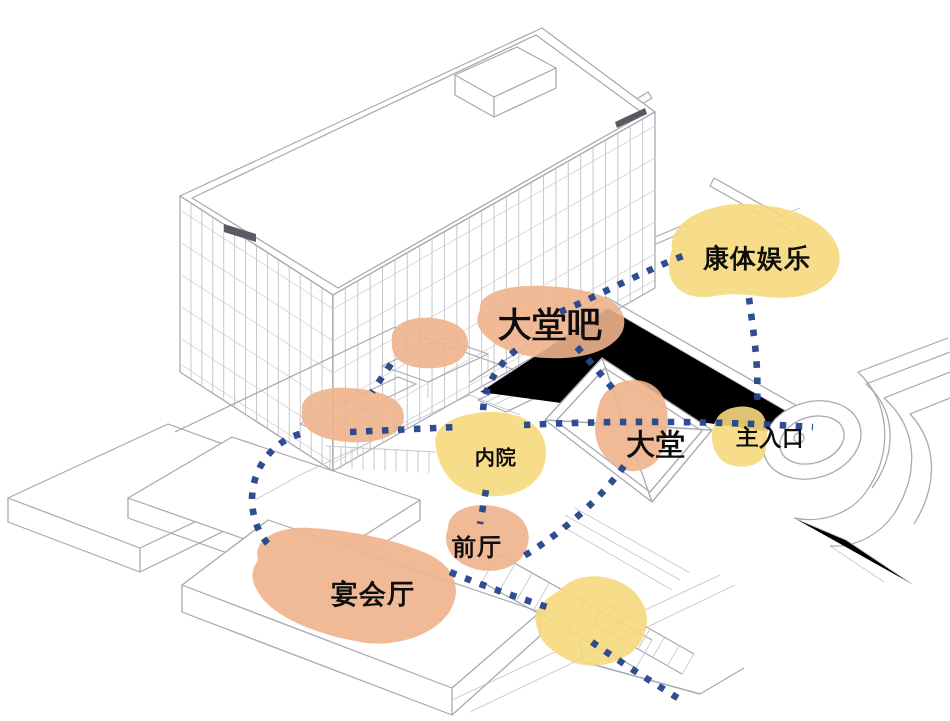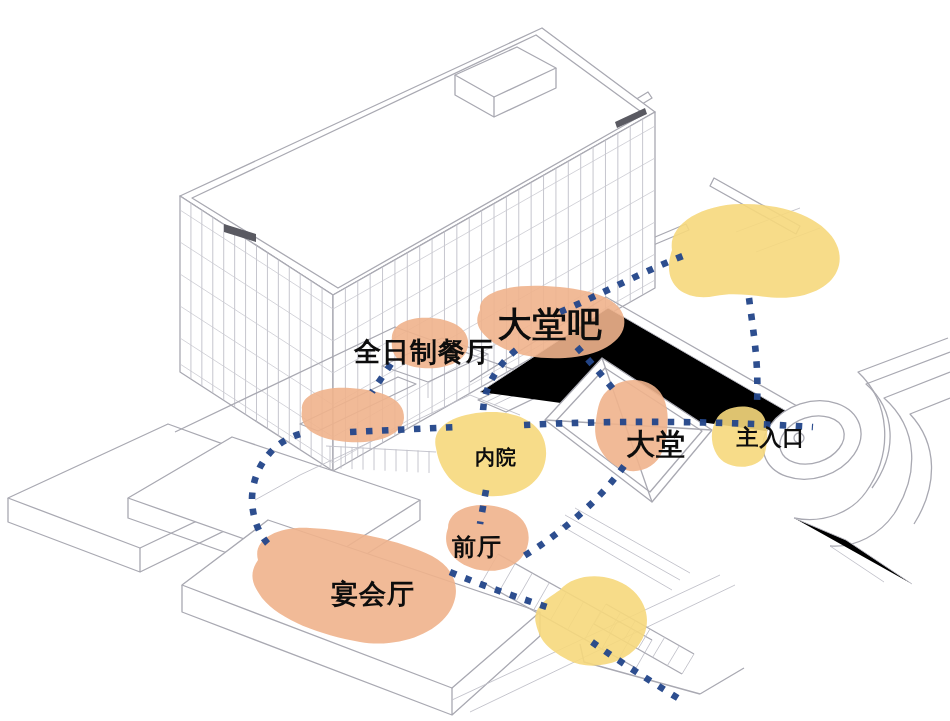--- a/index.html
+++ b/index.html
@@ -192,20 +192,20 @@
       <path class="dotted" d="M 516,350 C 498,365 484,386 483,412"></path>
       <path class="dotted" d="M 391,364 L 372,392"></path>
       <path class="dotted" d="M 300,434 C 272,442 253,468 252,498 C 252,518 259,534 268,544"></path>
       <path class="dotted" d="M 486,490 L 480,524"></path>
       <path class="dotted" d="M 624,466 C 603,496 566,530 524,556"></path>
       <path class="dotted" d="M 450,572 C 488,588 520,598 550,608"></path>
       <path class="dotted" d="M 592,642 C 620,662 652,682 684,702"></path>
     </g>
   </svg>
 
+  <div class="zone-label" style="left:757px;top:258px;font-size:26px">康体娱乐</div>
   <div class="zone-label" style="left:550px;top:324px;font-size:34px">大堂吧</div>
-  <div class="zone-label" style="left:424px;top:352px;font-size:27px">全日制餐厅</div>
   <div class="zone-label" style="left:496px;top:457px;font-size:20px">内院</div>
   <div class="zone-label" style="left:656px;top:444px;font-size:29px">大堂</div>
   <div class="zone-label" style="left:771px;top:438px;font-size:22px">主入口</div>
   <div class="zone-label" style="left:477px;top:547px;font-size:24px">前厅</div>
   <div class="zone-label" style="left:373px;top:594px;font-size:27px">宴会厅</div>
 </div>
 
 </body></html>

